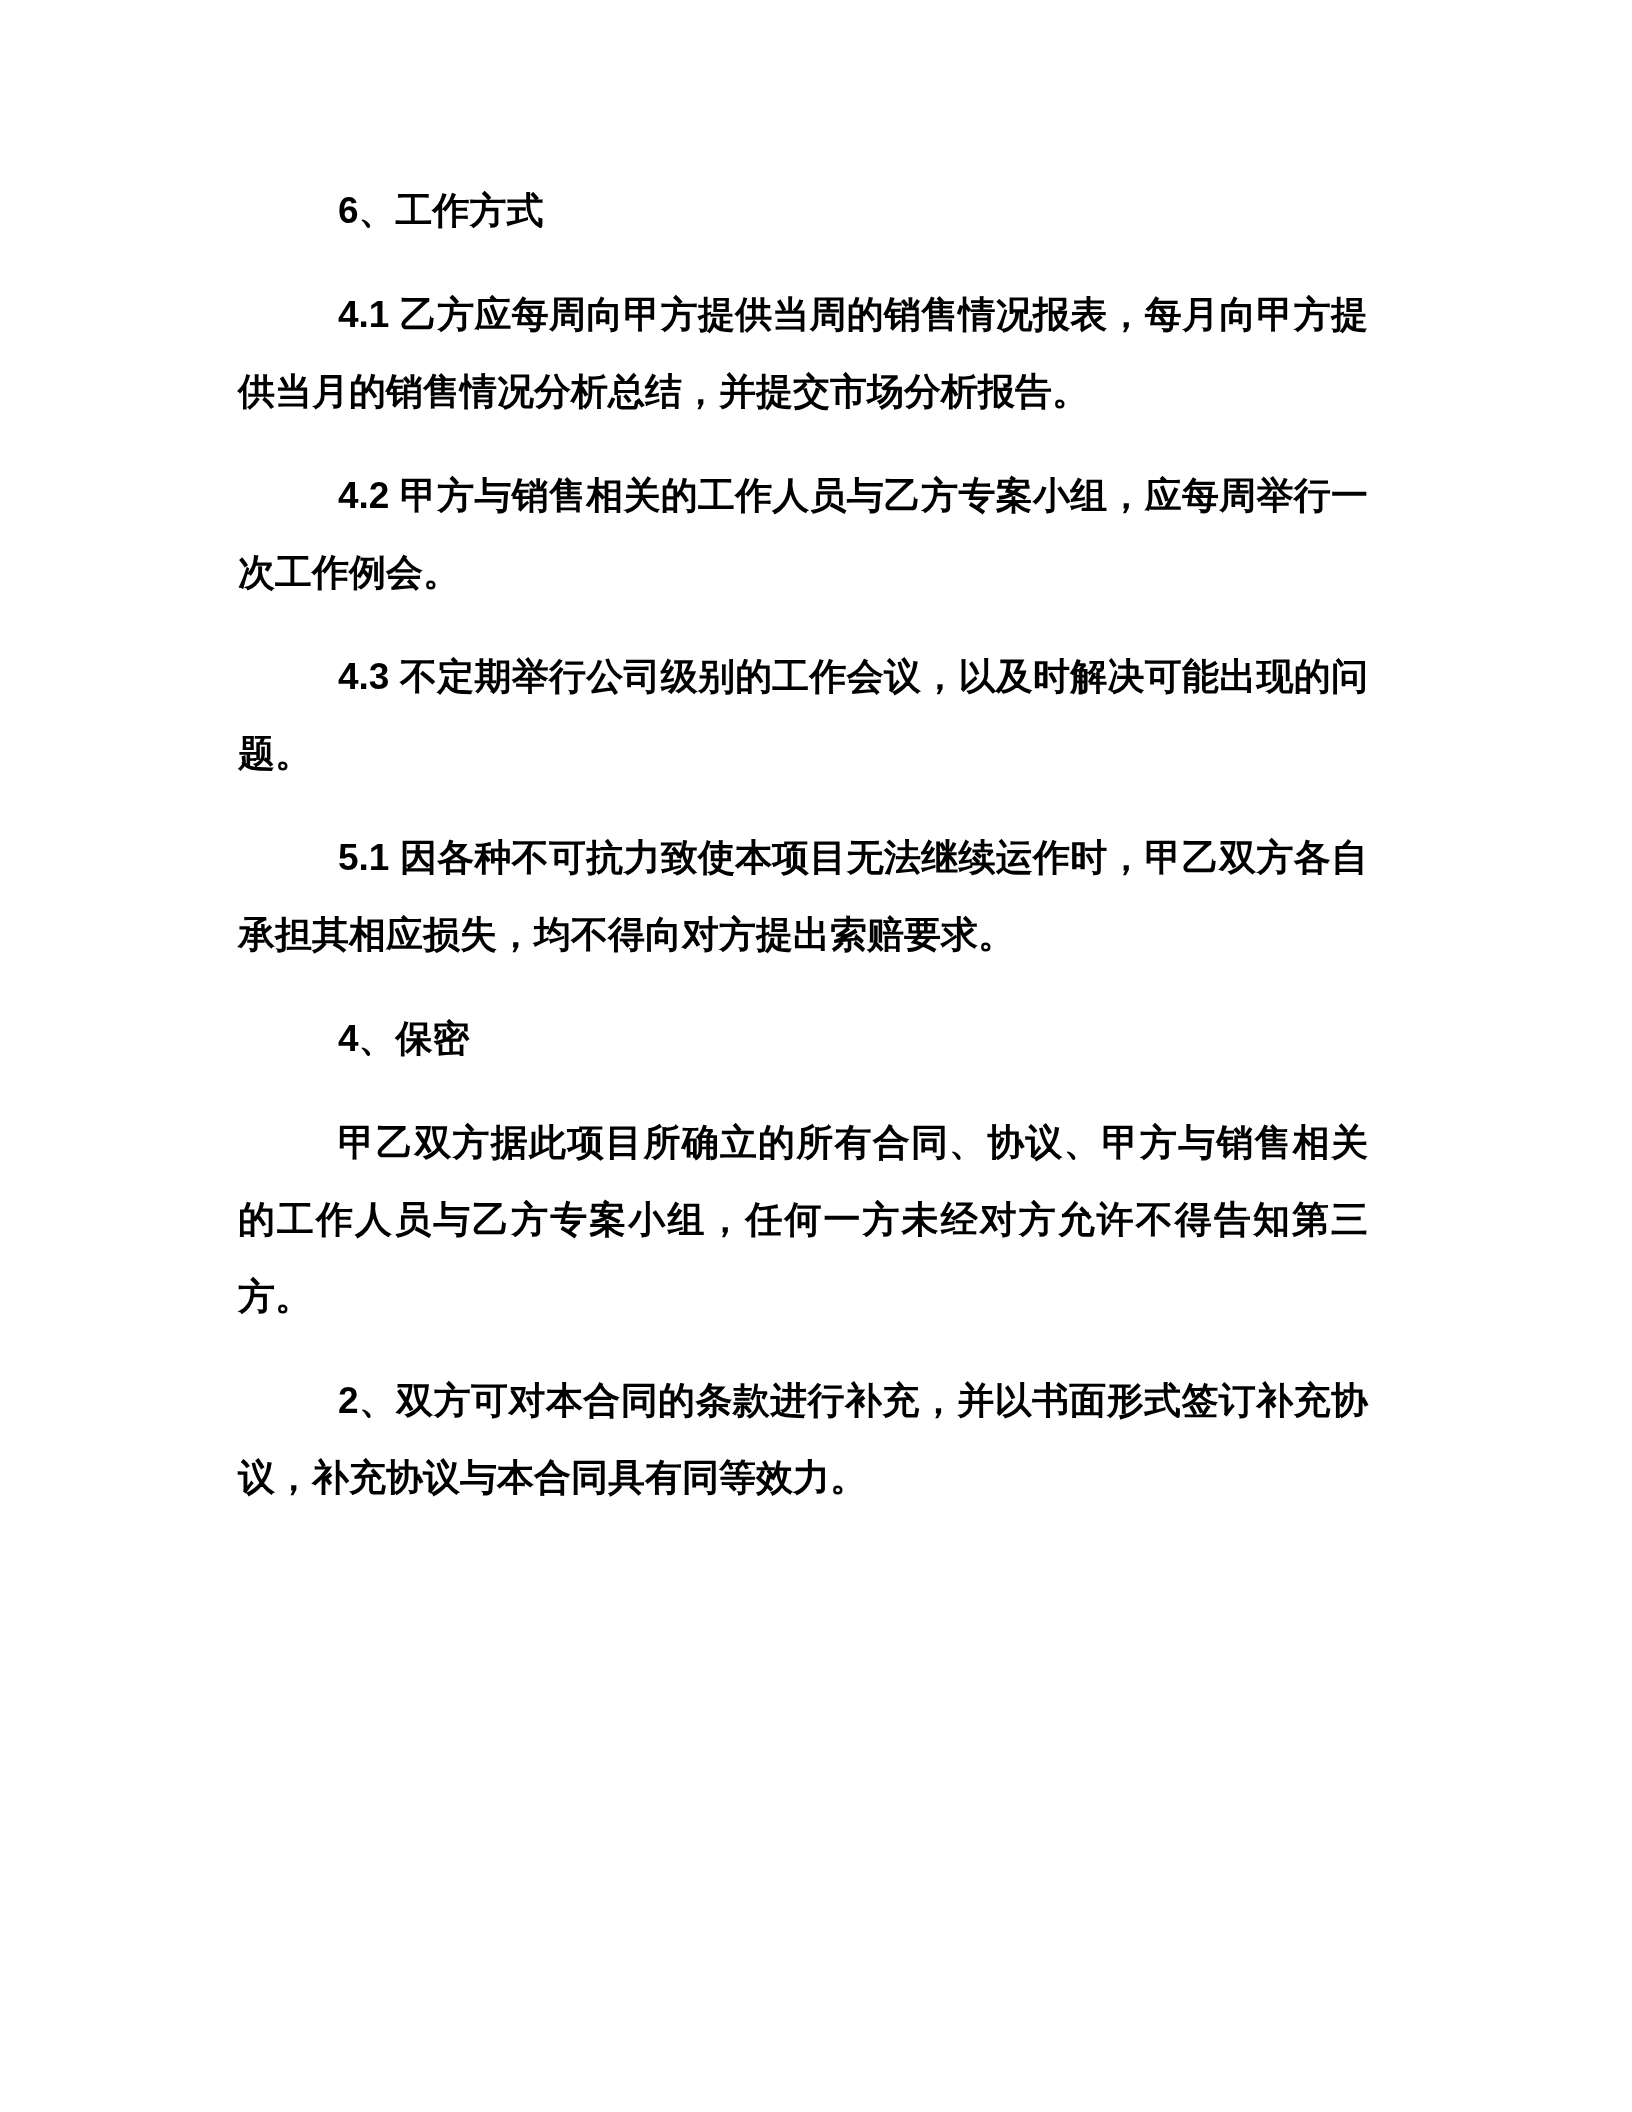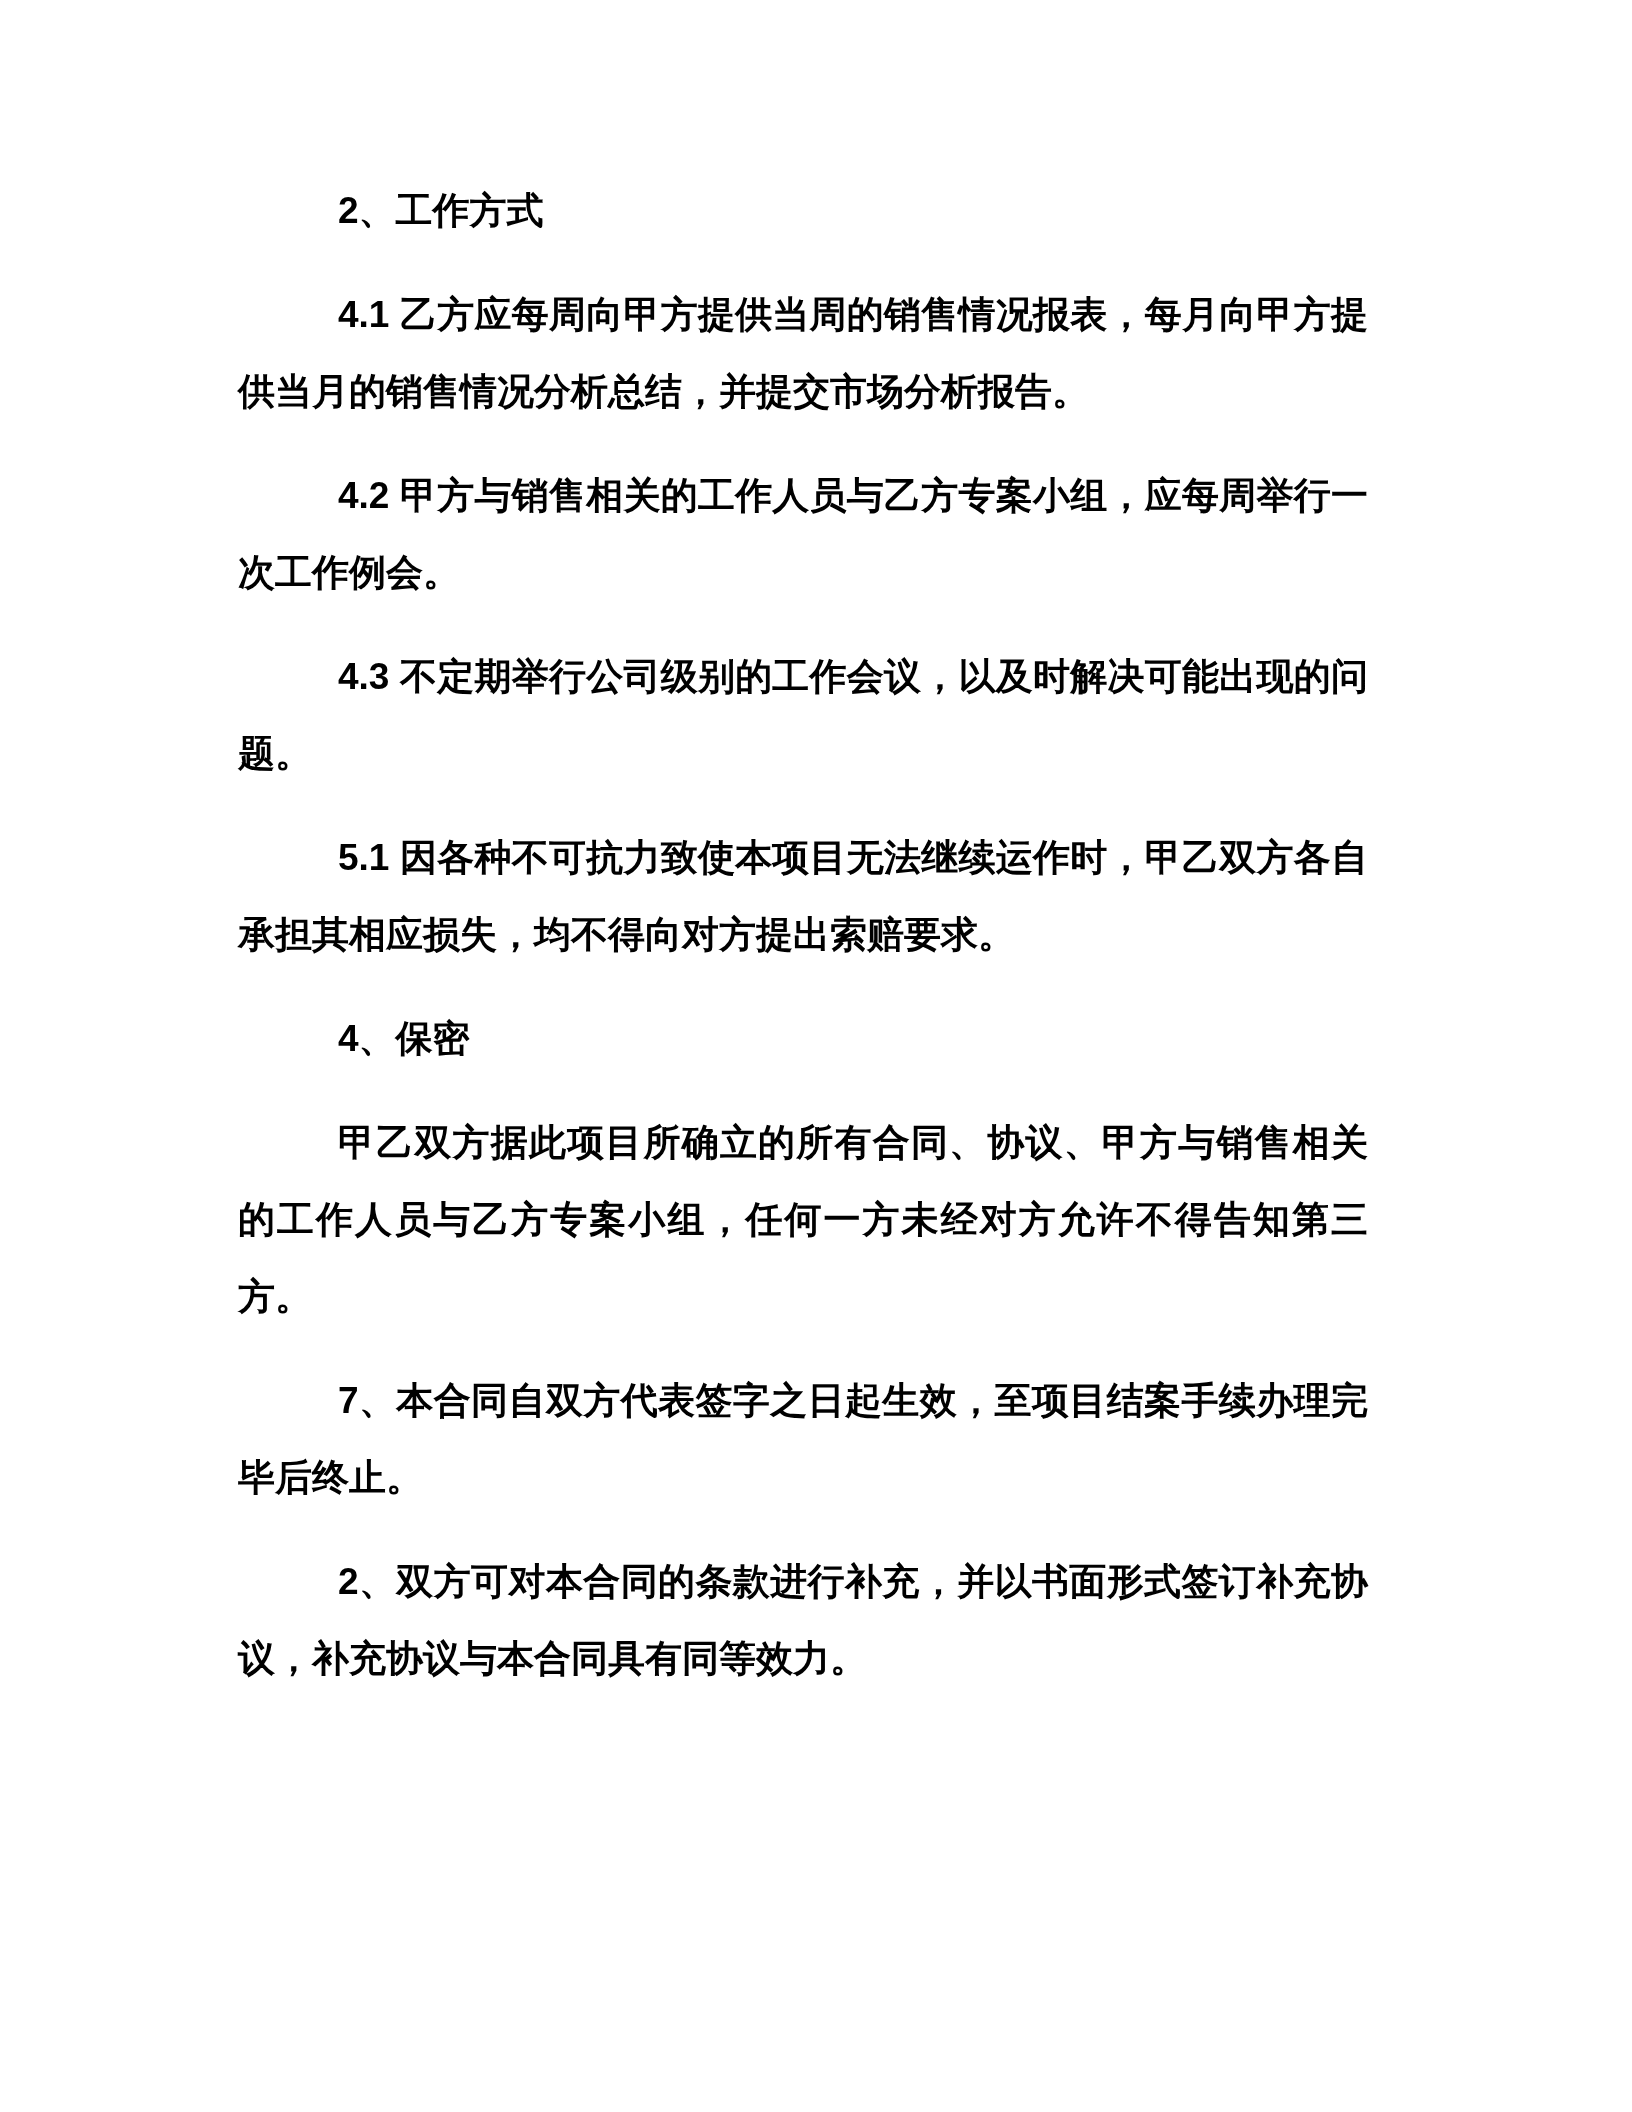--- a/index.html
+++ b/index.html
@@ -36,23 +36,22 @@
     text-indent: 100px;
     text-align: justify;
     letter-spacing: 0;
   }
 </style>
 </head>
 <body>
 
 <div class="page">
   <div class="doc-body">
-    <p>2、工作方式</p>
+    <p>6、工作方式</p>
     <p>4.1 乙方应每周向甲方提供当周的销售情况报表，每月向甲方提供当月的销售情况分析总结，并提交市场分析报告。</p>
     <p>4.2 甲方与销售相关的工作人员与乙方专案小组，应每周举行一次工作例会。</p>
     <p>4.3 不定期举行公司级别的工作会议，以及时解决可能出现的问题。</p>
     <p>5.1 因各种不可抗力致使本项目无法继续运作时，甲乙双方各自承担其相应损失，均不得向对方提出索赔要求。</p>
     <p>4、保密</p>
     <p>甲乙双方据此项目所确立的所有合同、协议、甲方与销售相关的工作人员与乙方专案小组，任何一方未经对方允许不得告知第三方。</p>
-    <p>7、本合同自双方代表签字之日起生效，至项目结案手续办理完毕后终止。</p>
     <p>2、双方可对本合同的条款进行补充，并以书面形式签订补充协议，补充协议与本合同具有同等效力。</p>
   </div>
 </div>
 
 </body></html>

